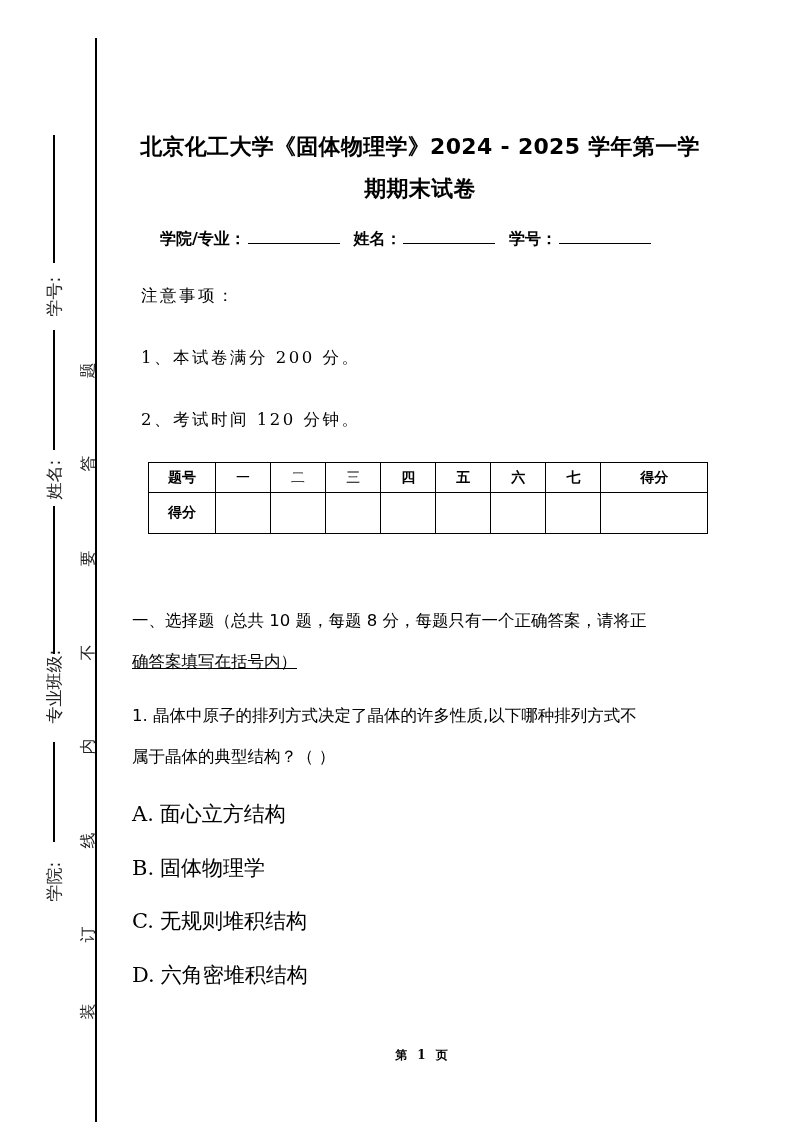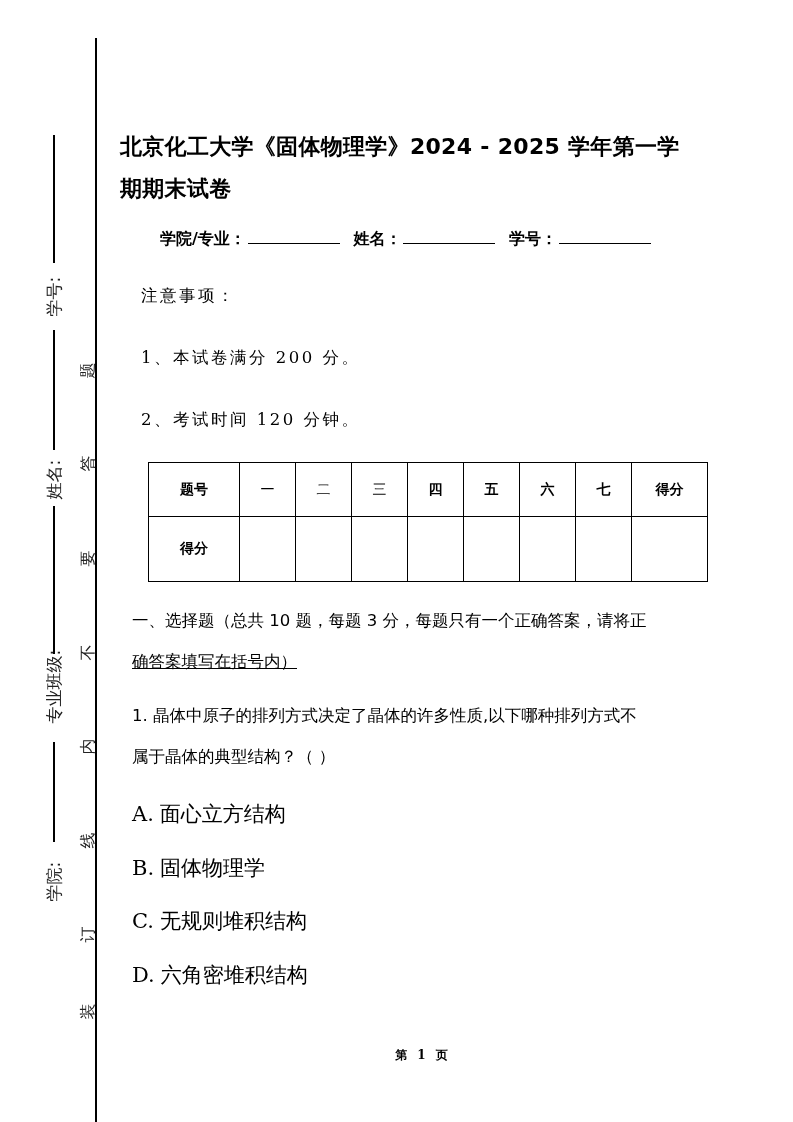--- a/index.html
+++ b/index.html
@@ -5,29 +5,29 @@
   html, body { margin: 0; padding: 0; background: #ffffff; }
   body { width: 793px; height: 1122px; position: relative; overflow: hidden; color: #000; font-family: "DejaVu Serif", "Liberation Serif", serif; }
 
   
   .binding-line { position: absolute; left: 95px; top: 38px; width: 2px; height: 1084px; background: #000; }
   .field-line { position: absolute; left: 53px; width: 1.5px; background: #000; }
   .vlabel { position: absolute; left: 30px; width: 48px; text-align: center; font-family: "DejaVu Sans", "Liberation Sans", sans-serif; font-size: 17px; transform: rotate(-90deg); transform-origin: center center; white-space: nowrap; color: #222; }
   .vchar { position: absolute; left: 78px; width: 20px; text-align: center; font-family: "DejaVu Serif", "Liberation Serif", serif; font-size: 16px; transform: rotate(-90deg); color: #222; }
 
   
-  .title { position: absolute; left: 120px; width: 600px; font-family: "DejaVu Sans", "Liberation Sans", sans-serif; font-weight: bold; font-size: 22px; letter-spacing: 0.3px; }
+  .title { position: absolute; left: 120px; width: 600px; text-align: center; font-family: "DejaVu Sans", "Liberation Sans", sans-serif; font-weight: bold; font-size: 22px; letter-spacing: 0.3px; }
   .info-row { position: absolute; left: 160px; top: 229px; font-family: "DejaVu Sans", "Liberation Sans", sans-serif; font-weight: bold; font-size: 16px; white-space: nowrap; }
   .info-row .blank { display: inline-block; width: 92px; border-bottom: 1.5px solid #000; height: 14px; margin: 0 8px 0 2px; vertical-align: baseline; }
 
   .p { position: absolute; left: 141px; font-size: 16.5px; letter-spacing: 2.5px; white-space: nowrap; }
   .underline { text-underline-offset: 3px; }
 
   table.score { position: absolute; left: 148px; top: 462px; width: 560px; border-collapse: collapse; font-family: "DejaVu Sans", "Liberation Sans", sans-serif; font-size: 14px; }
-  table.score td { border: 1.5px solid #000; text-align: center; padding: 12px; }
+  table.score td { border: 1.5px solid #000; text-align: center; padding: 0; }
   table.score tr.r0 td { height: 29px; }
   table.score tr.r1 td { height: 40px; }
   table.score tr.r2 td { height: 49px; }
   table.score td.head { font-weight: bold; }
   table.score td.c0 { width: 66px; }
 
   .q { position: absolute; left: 132px; font-family: "DejaVu Sans", "Liberation Sans", sans-serif; font-size: 16.5px; white-space: nowrap; }
   .opt { position: absolute; left: 132px; font-family: "DejaVu Sans", "Liberation Sans", sans-serif; font-size: 21px; white-space: nowrap; }
   .opt .letter { font-family: "DejaVu Serif", "Liberation Serif", serif; margin-right: 6px; }
 
@@ -92,21 +92,21 @@
     <td></td>
     <td></td>
     <td></td>
     <td></td>
     <td></td>
     <td></td>
   </tr>
 </tbody>
   </table>
 
-<div class="q" style="top:610px;">一、选择题（总共 10 题，每题 3 分，每题只有一个正确答案，请将正</div>
+<div class="q" style="top:610px;">一、选择题（总共 10 题，每题 8 分，每题只有一个正确答案，请将正</div>
 <div class="q" style="top:651px;text-decoration:underline;">确答案填写在括号内）</div>
 
 <div class="q" style="top:705px;">1. 晶体中原子的排列方式决定了晶体的许多性质,以下哪种排列方式不</div>
 <div class="q" style="top:746px;">属于晶体的典型结构？（    ）</div>
 
 <div class="opt" style="top:800px;">
   <span class="letter">A.</span><span>面心立方结构</span>
 </div>
 <div class="opt" style="top:854px;">
   <span class="letter">B.</span><span>固体物理学</span>

